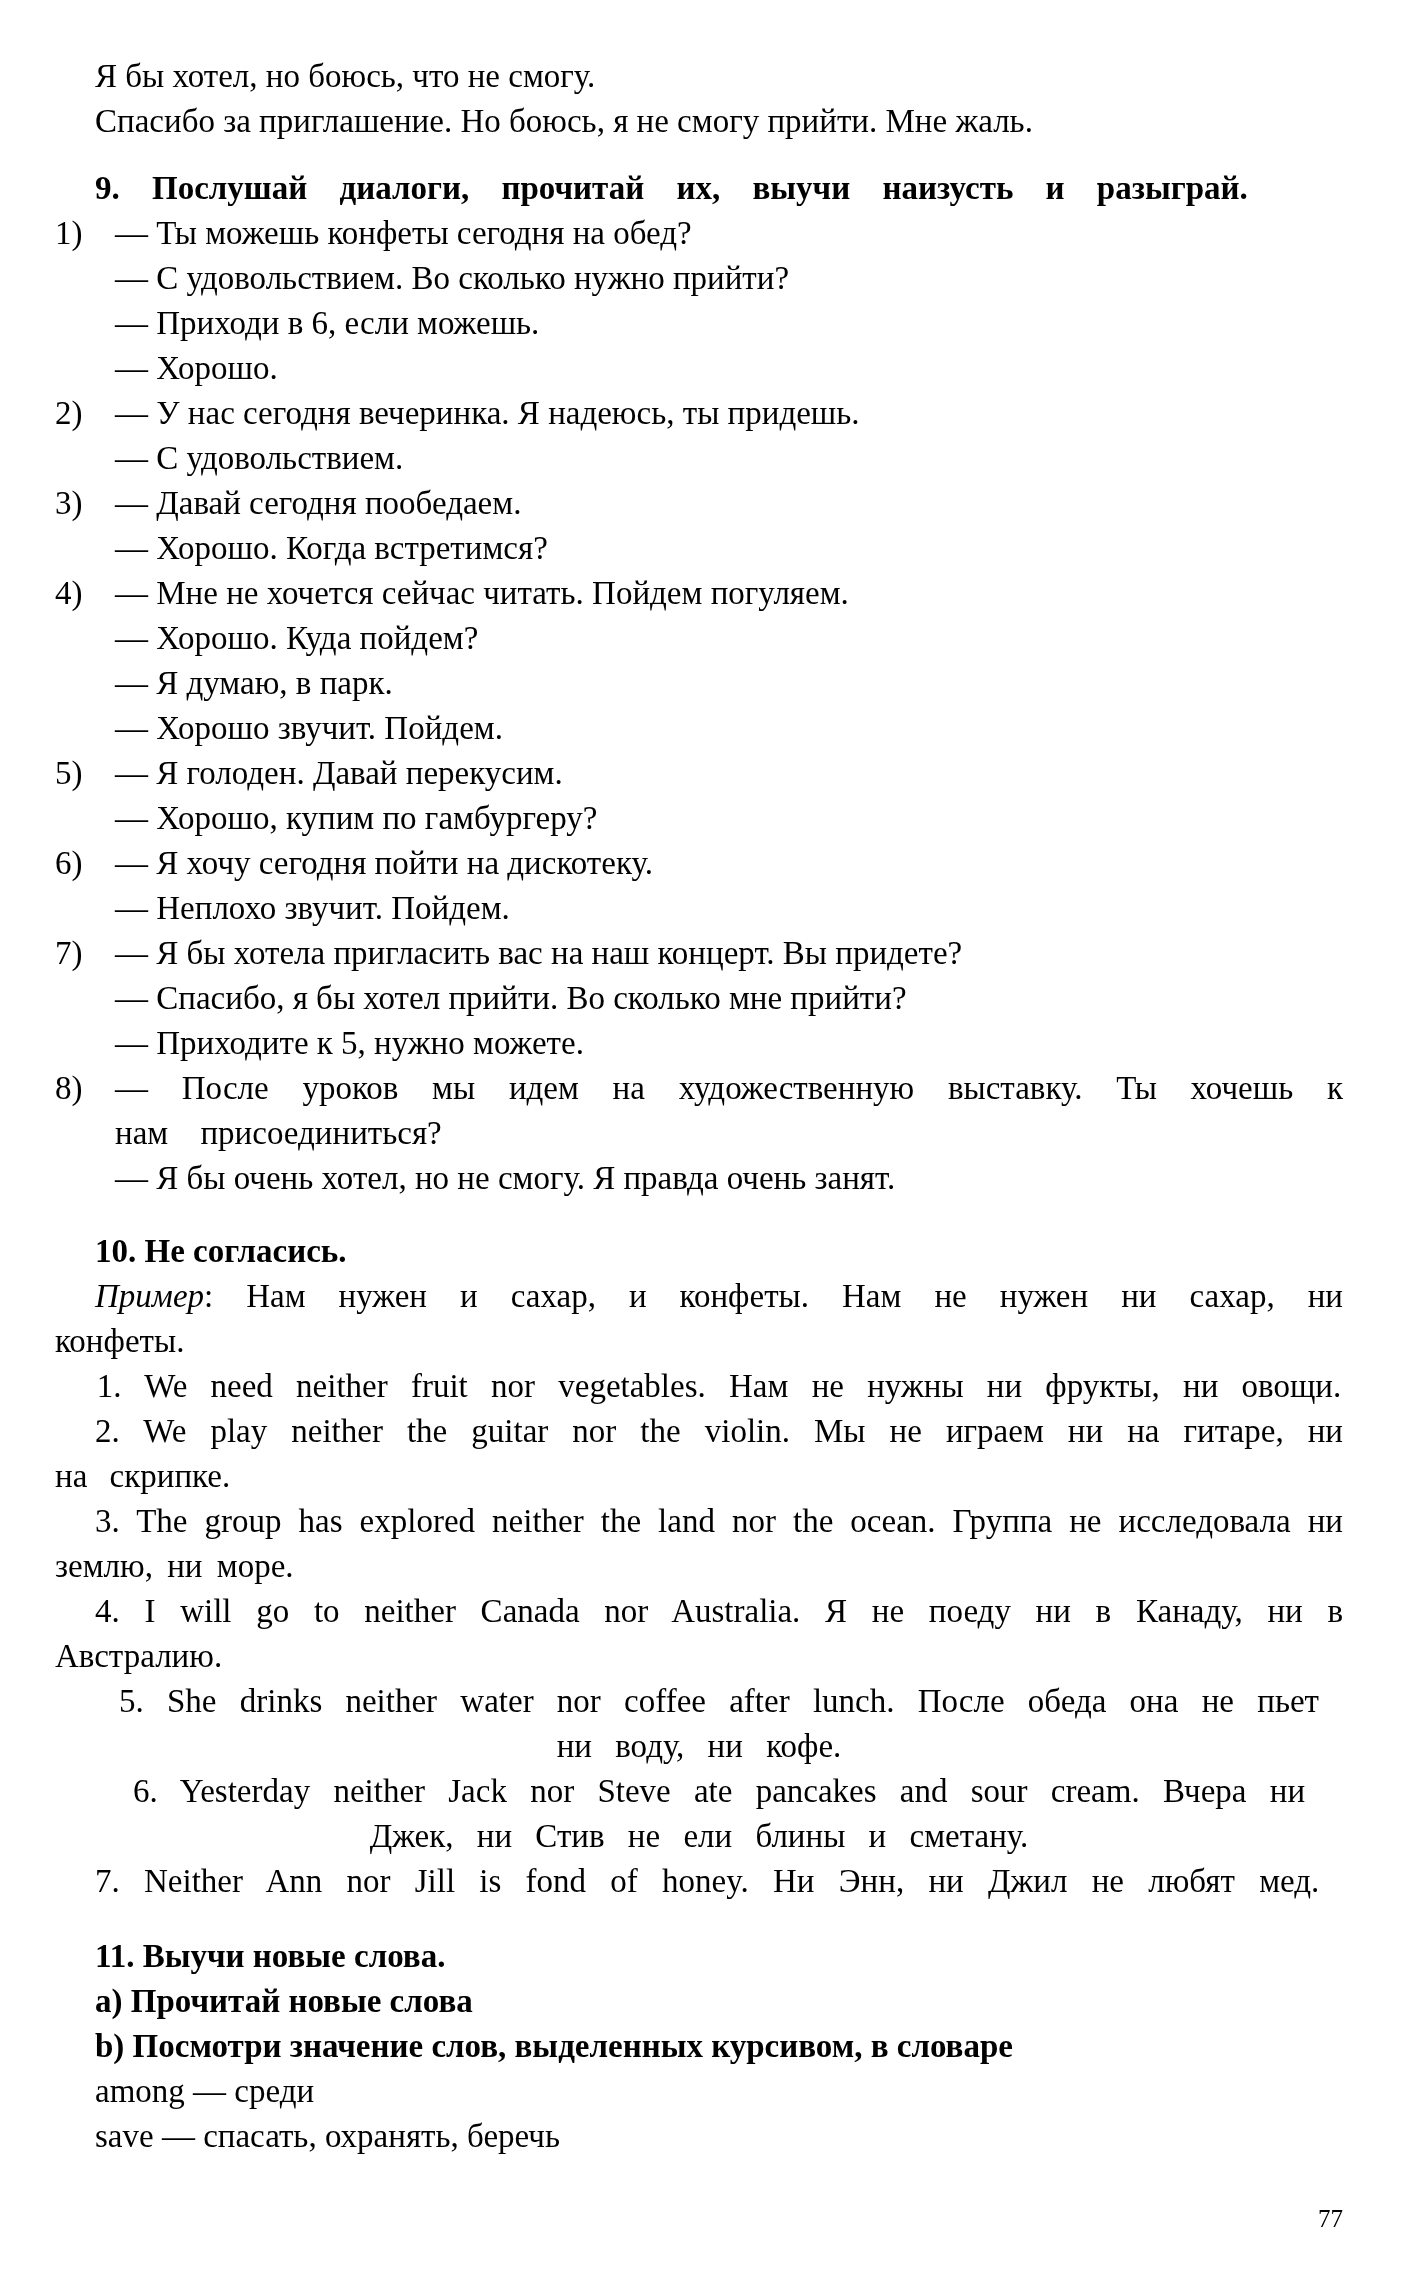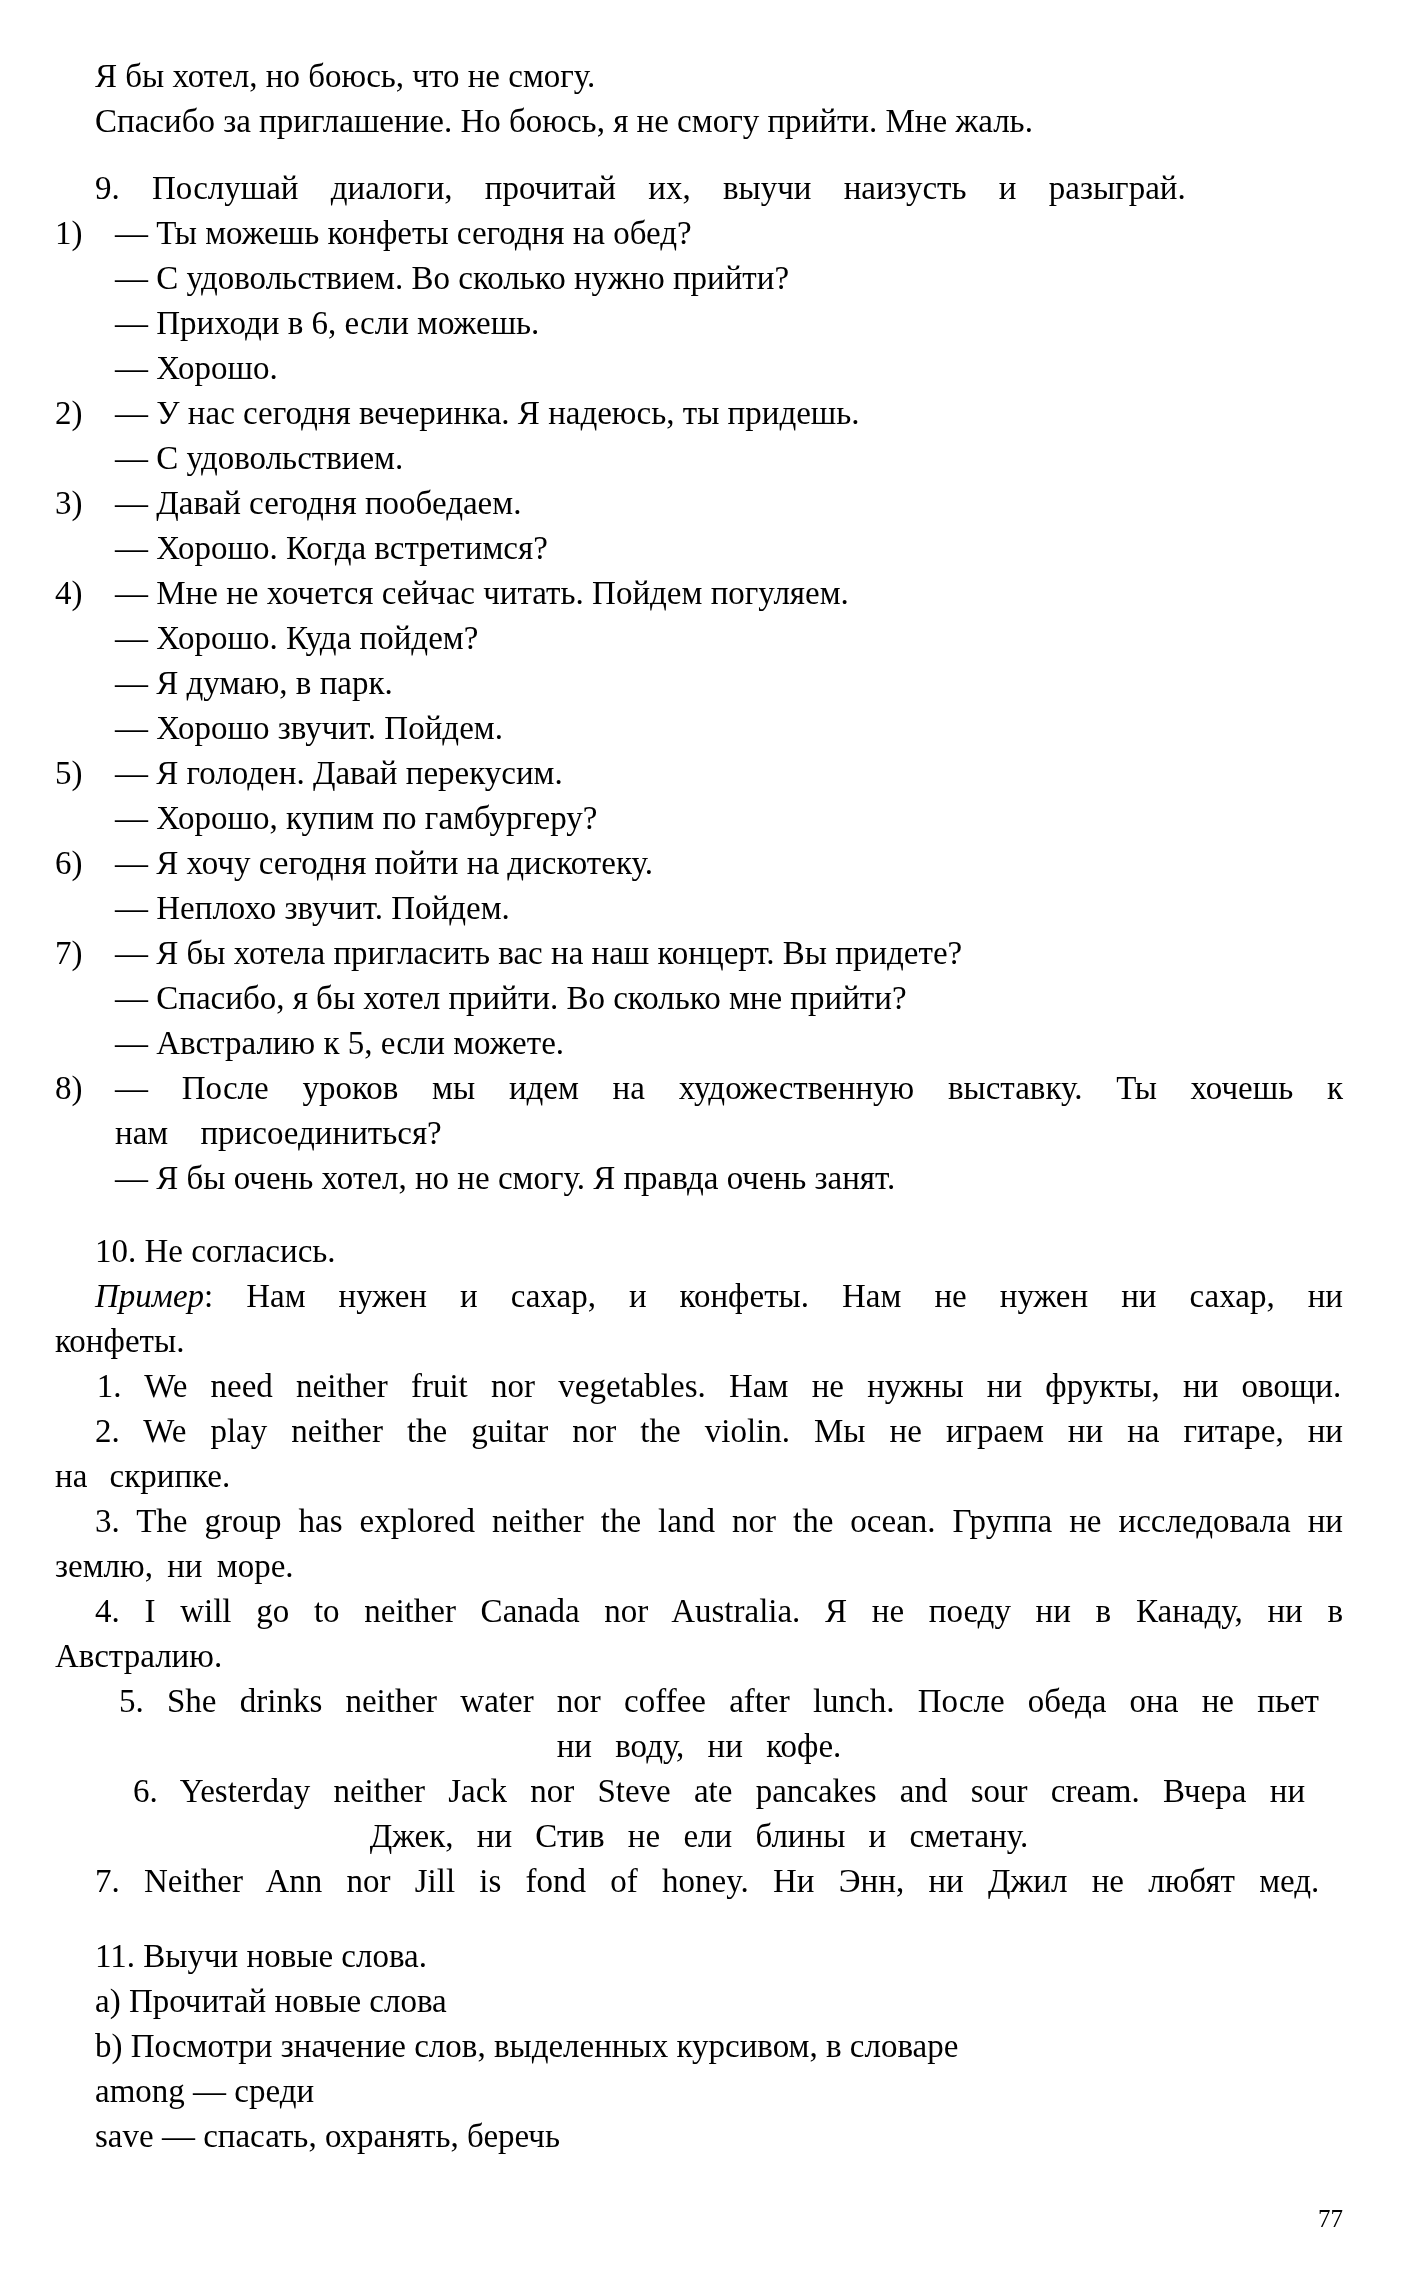--- a/index.html
+++ b/index.html
@@ -12,21 +12,21 @@
     padding: 54px 57px 0 55px;
     font-family: "Liberation Serif", "DejaVu Serif", serif;
     font-size: 33px;
     line-height: 45px;
     color: #000000;
     overflow: hidden;
   }
   p { margin: 0; }
   .indent { text-indent: 40px; }
   .pad { padding-left: 40px; }
-  .bold { font-weight: normal; }
+  .bold { font-weight: bold; }
   .ital { font-style: italic; }
   .jus { text-align: justify; }
   .sec { margin-top: 0; }
   .gap-sm { margin-top: 22px; }
   .gap-md { margin-top: 28px; }
   .gap-lg { margin-top: 30px; }
   .dlg { display: flex; }
   .dlg .num { flex: 0 0 60px; }
   .dlg .lines { flex: 1 1 auto; min-width: 0; }
   .ws12 { word-spacing: 12px; }
@@ -106,21 +106,21 @@
         <p>— Я хочу сегодня пойти на дискотеку.</p>
         <p>— Неплохо звучит. Пойдем.</p>
       </div>
     </div>
 
     <div class="dlg">
       <span class="num">7)</span>
       <div class="lines">
         <p>— Я бы хотела пригласить вас на наш концерт. Вы придете?</p>
         <p>— Спасибо, я бы хотел прийти. Во сколько мне прийти?</p>
-        <p>— Австралию к 5, если можете.</p>
+        <p>— Приходите к 5, нужно можете.</p>
       </div>
     </div>
 
     <div class="dlg">
       <span class="num">8)</span>
       <div class="lines">
         <p class="jus ws24">— После уроков мы идем на художественную выставку. Ты хочешь к нам присоединиться?</p>
         <p>— Я бы очень хотел, но не смогу. Я правда очень занят.</p>
       </div>
     </div>

